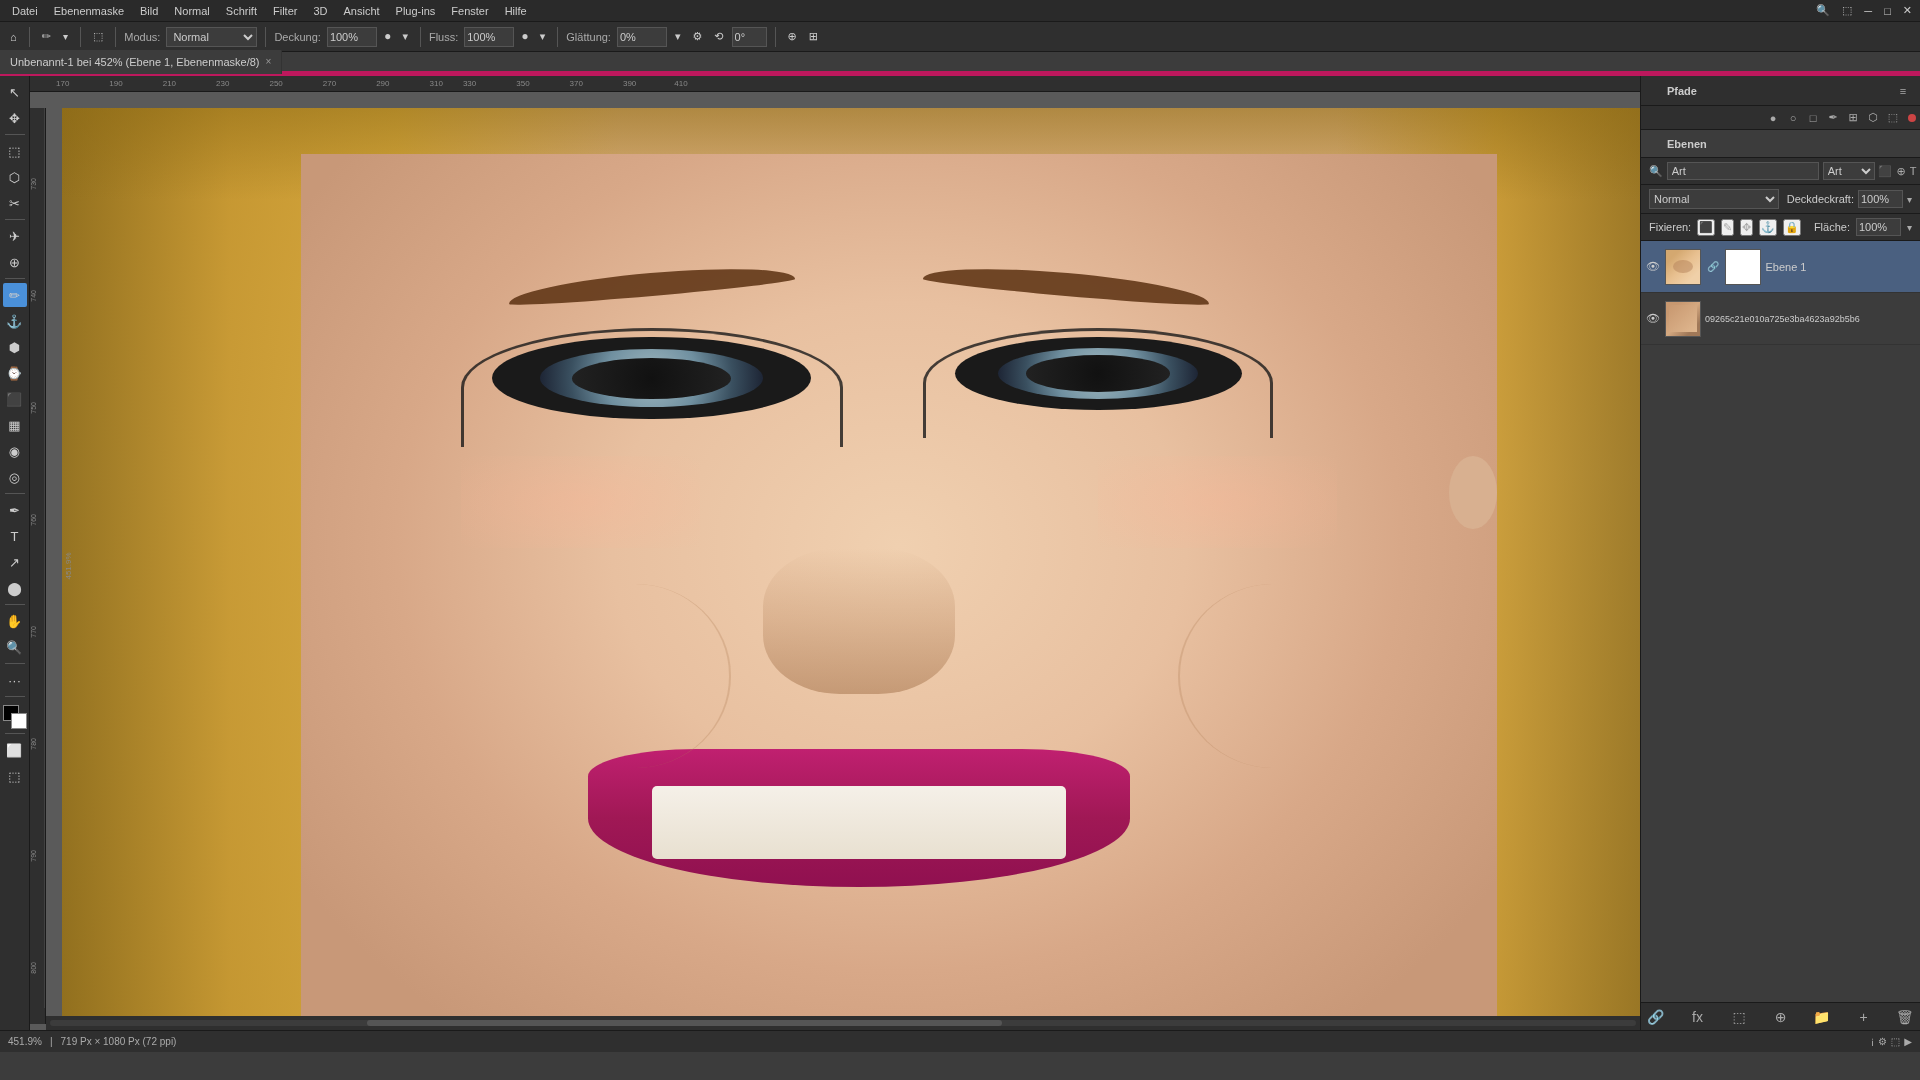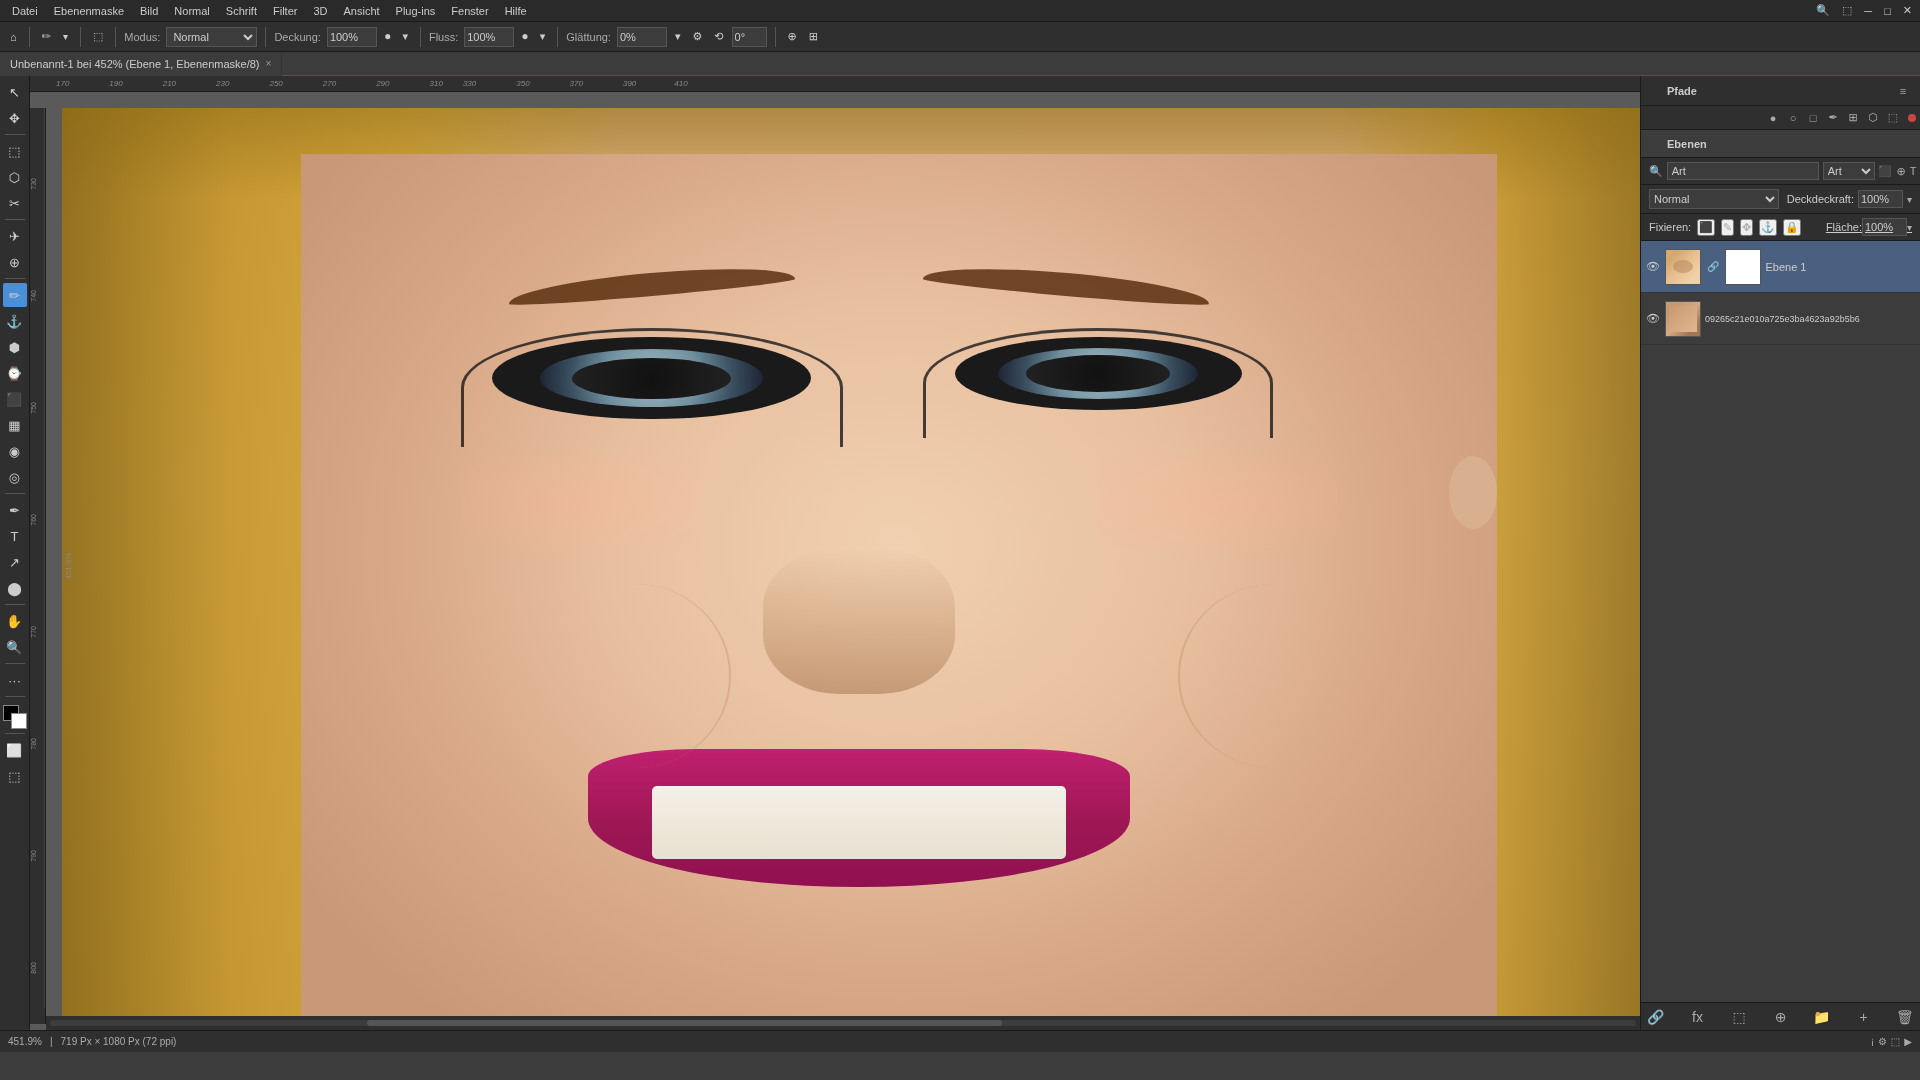--- a/index.html
+++ b/index.html
@@ -69,21 +69,21 @@
       width: 50px;
       padding: 0 2px;
     }
 
     
     #tab-bar {
       height: 24px;
       background: #3c3c3c;
       display: flex;
       align-items: center;
-      border-bottom: 1px solid #be185d;
+      border-bottom: 5px solid #be185d;
     }
     .tab {
       height: 24px;
       padding: 0 10px;
       background: #525252;
       border-right: 1px solid #333;
       display: flex;
       align-items: center;
       font-size: 11px;
       color: #ccc;
@@ -701,21 +701,21 @@
       <div style="position:absolute; top:0; left:0; width:16px; height:16px; background:#000; border:1px solid #888;"></div>
       <div style="position:absolute; bottom:0; right:0; width:16px; height:16px; background:#fff; border:1px solid #888;"></div>
     </div>
     <div class="tool-separator"></div>
     <button class="tool-btn">⬜</button>
     <button class="tool-btn">⬚</button>
   </div>
 
   <div id="canvas-area">
 
-    <div id="ruler-top" style="position:relative; padding-left:16px;font-style:italic;">
+    <div id="ruler-top" style="position:relative; padding-left:16px;">
       <div style="position:relative; flex:1; height:100%; overflow:hidden;">
         <svg width="100%" height="16" style="position:absolute; top:0; left:0;">
           <line x1="0" y1="15" x2="10000" y2="15" stroke="#555" stroke-width="1"></line>
 
         </svg>
         <div style="position:absolute; top:0; left:0; right:0; bottom:0; display:flex; align-items:flex-end; padding-bottom:1px; font-size:8px; color:#888;">
           <span style="margin-left:10px;">170</span>
           <span style="margin-left:40px;">190</span>
           <span style="margin-left:40px;">210</span>
           <span style="margin-left:40px;">230</span>
@@ -848,21 +848,21 @@
         </div>
       </div>
 
       <div id="layers-lock-row">
         <span>Fixieren:</span>
         <button class="lock-icon">⬛</button>
         <button class="lock-icon">✎</button>
         <button class="lock-icon">✥</button>
         <button class="lock-icon">⚓</button>
         <button class="lock-icon">🔒</button>
-        <div style="margin-left:auto; display:flex; align-items:center; gap:0;text-decoration:underline;">
+        <div style="margin-left:auto; display:flex; align-items:center; gap:6px;">
           <span>Fläche:</span>
           <input style="width: 45px; background: rgb(60, 60, 60); border: 1px solid rgb(85, 85, 85); color: rgb(204, 204, 204); font-size: 11px; height: 18px; padding: 0px 2px;" type="text" value="100%">
           <button style="background:transparent;border:none;color:#aaa;cursor:pointer;font-size:10px;">▾</button>
         </div>
       </div>
 
       <div id="layers-list">
 
         <div class="layer-item selected">
           <div class="layer-visibility">👁</div>

